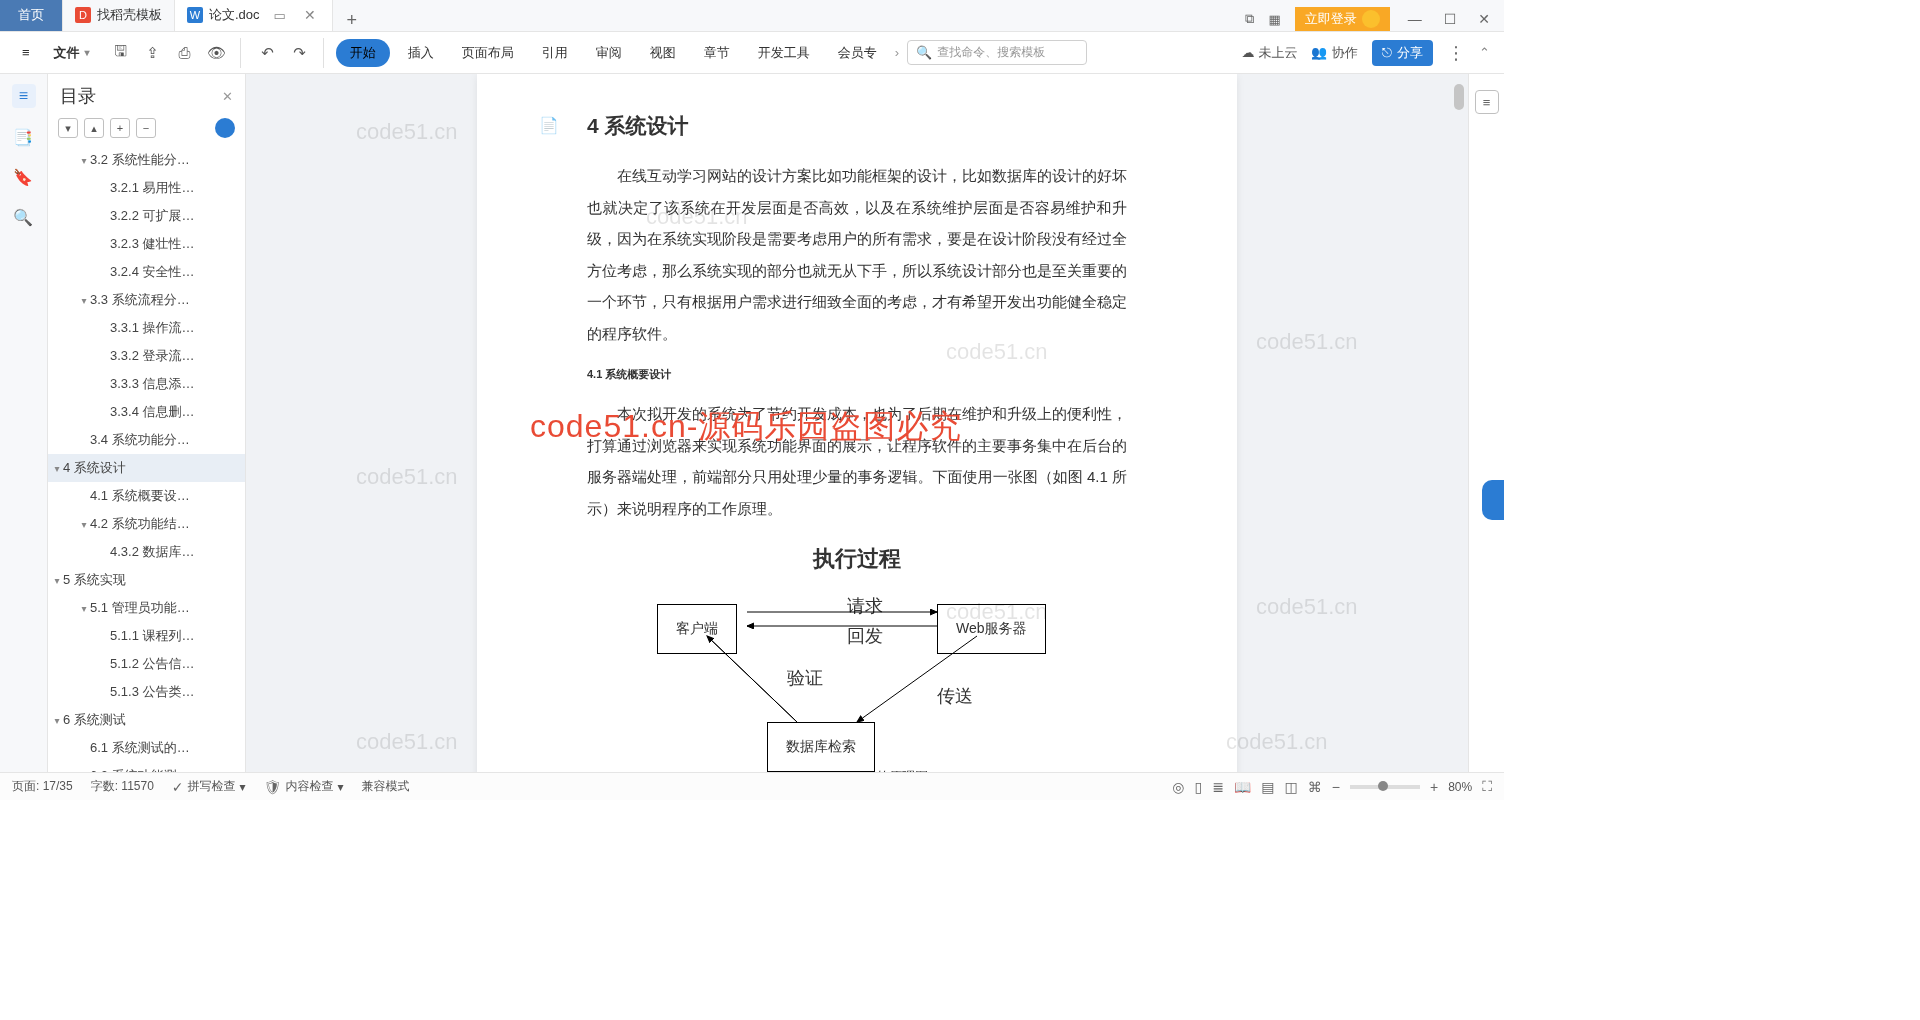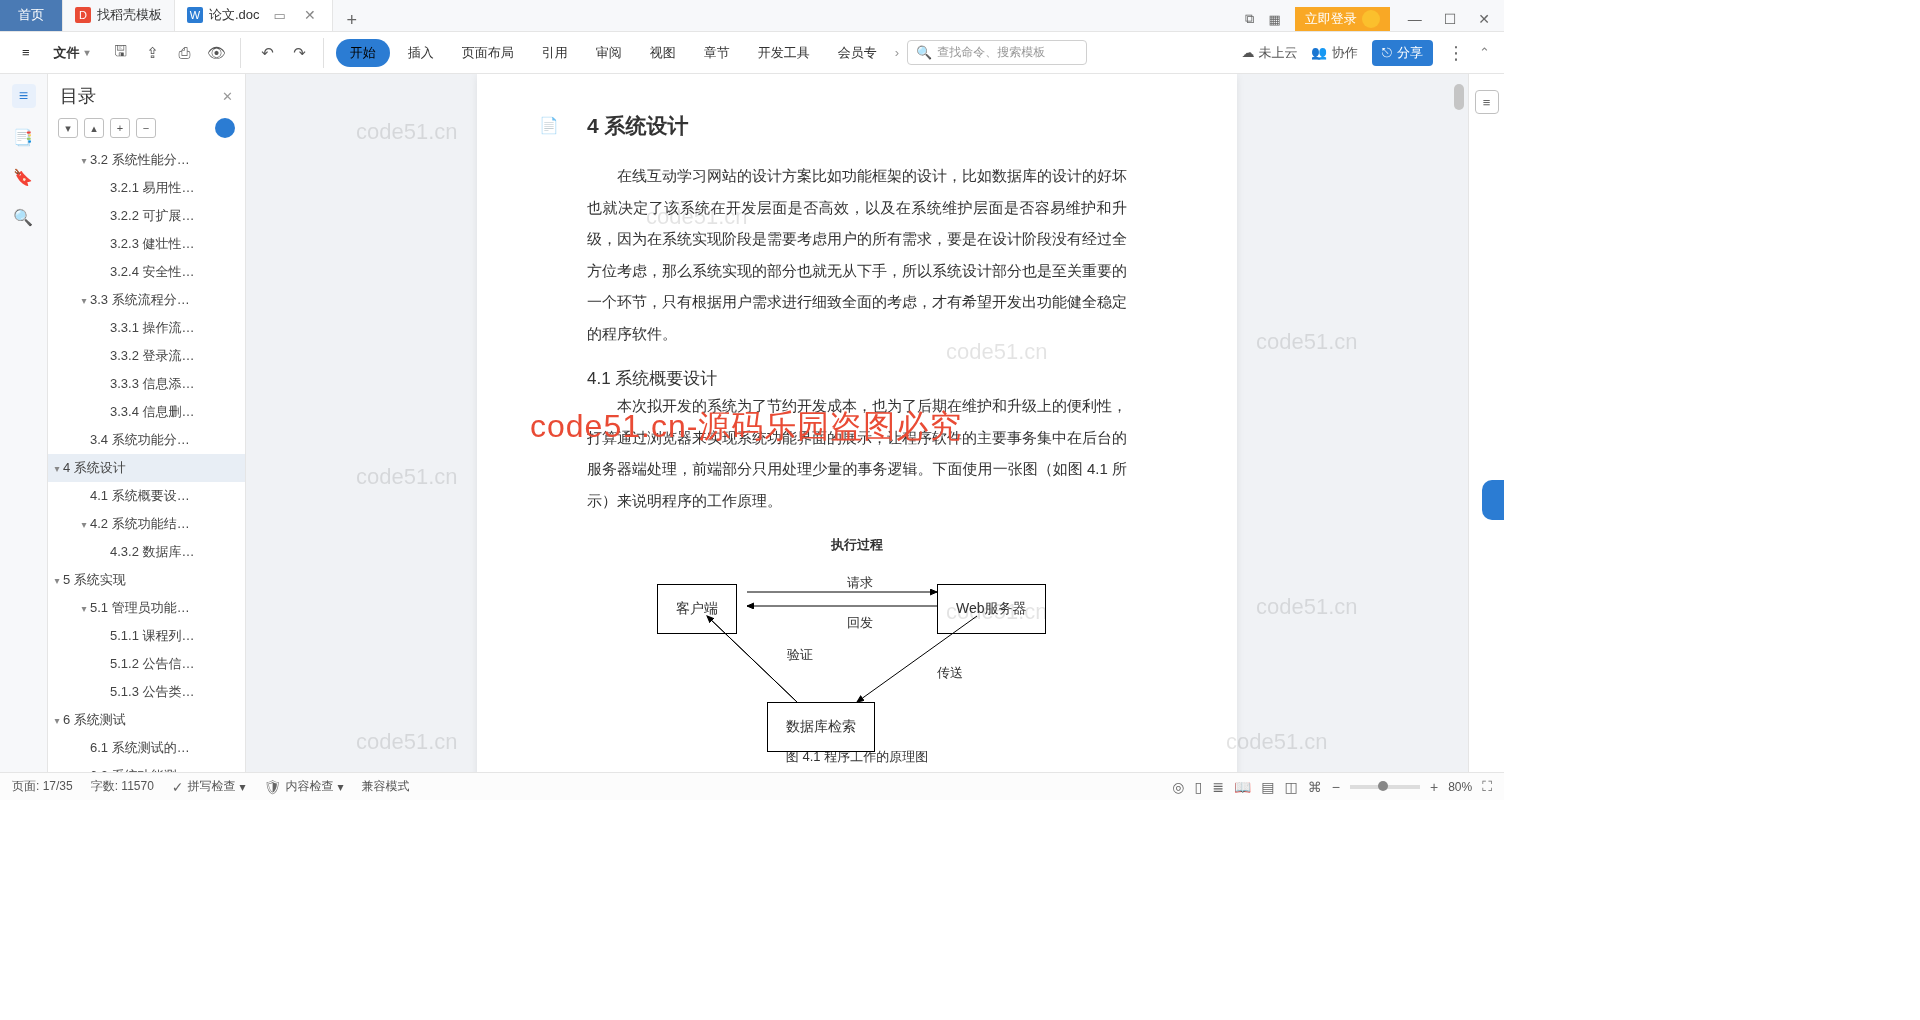--- a/index.html
+++ b/index.html
@@ -46,25 +46,25 @@
 .tree-item.selected{background:#e8eef5}
 .tree-item .chev{display:inline-block;width:12px;text-align:center;color:#888;font-size:10px}
 .lvl1{padding-left:3px}
 .lvl2{padding-left:30px}
 .lvl3{padding-left:50px}
 .doc-area{flex:1;background:#f0f2f5;position:relative;overflow:hidden}
 .paper{width:760px;background:#fff;margin:0 auto;padding:38px 110px 20px;min-height:100%;box-shadow:0 2px 8px rgba(0,0,0,.08);position:relative}
 .doc-icon{position:absolute;left:62px;top:42px;color:#7aa8d4;font-size:16px}
 .h1{font-size:21px;font-weight:700;margin-bottom:20px}
 .para{font-size:15px;line-height:2.1;text-align:justify;text-indent:2em;margin-bottom:18px}
-.h2{font-size:17px;font-weight:400;}
-.flow-title{text-align:center;font-size:13px;font-weight:700;margin:20px 0 10px}
+.h2{font-size:11px;font-weight:700;margin-bottom:16px}
+.flow-title{text-align:center;font-size:22px;font-weight:700;margin:20px 0 10px}
 .flowchart{position:relative;height:180px;width:440px;margin:0 auto}
 .fbox{position:absolute;border:1px solid #000;padding:15px 18px;font-size:14px;background:#fff;text-align:center}
-.flabel{position:absolute;font-size:13px}
+.flabel{position:absolute;font-size:18px}
 .fcap{text-align:center;font-size:13px;color:#333;margin-top:4px}
 .wm{position:absolute;color:rgba(0,0,0,.11);font-size:22px;pointer-events:none;font-family:Arial}
 .big-wm{position:absolute;color:#e94b35;font-size:32px;left:530px;top:405px;pointer-events:none;letter-spacing:1px}
 .right-bar{width:36px;border-left:1px solid #e5e5e5;display:flex;flex-direction:column;align-items:center;padding-top:16px}
 .rb-btn{width:24px;height:24px;border:1px solid #c0c0c0;border-radius:4px;display:flex;align-items:center;justify-content:center;color:#666;cursor:pointer}
 .blue-tag{position:absolute;right:0;top:480px;width:22px;height:40px;background:#2b7cd3;border-radius:10px 0 0 10px}
 .scroll-ind{position:absolute;right:4px;top:10px;width:10px;height:26px;background:#c5c5c5;border-radius:5px}
 .statusbar{height:28px;border-top:1px solid #e5e5e5;display:flex;align-items:center;padding:0 12px;gap:18px;font-size:12px;color:#555;background:#fcfcfc}
 .sb-item{display:flex;align-items:center;gap:4px;cursor:pointer}
 .sb-right{margin-left:auto;display:flex;align-items:center;gap:10px}
@@ -204,21 +204,21 @@
       <div class="h1">4  系统设计</div>
       <div class="para">在线互动学习网站的设计方案比如功能框架的设计，比如数据库的设计的好坏也就决定了该系统在开发层面是否高效，以及在系统维护层面是否容易维护和升级，因为在系统实现阶段是需要考虑用户的所有需求，要是在设计阶段没有经过全方位考虑，那么系统实现的部分也就无从下手，所以系统设计部分也是至关重要的一个环节，只有根据用户需求进行细致全面的考虑，才有希望开发出功能健全稳定的程序软件。</div>
       <div class="h2">4.1  系统概要设计</div>
       <div class="para">本次拟开发的系统为了节约开发成本，也为了后期在维护和升级上的便利性，打算通过浏览器来实现系统功能界面的展示，让程序软件的主要事务集中在后台的服务器端处理，前端部分只用处理少量的事务逻辑。下面使用一张图（如图 4.1 所示）来说明程序的工作原理。</div>
       <div class="flow-title">执行过程</div>
       <div class="flowchart">
         <div class="fbox" style="left:20px;top:20px">客户端</div>
         <div class="fbox" style="left:300px;top:20px">Web服务器</div>
         <div class="fbox" style="left:130px;top:138px">数据库检索</div>
         <span class="flabel" style="left:210px;top:10px">请求</span>
-        <span class="flabel" style="left:210px;top:50px">回发</span>
+        <span class="flabel" style="left:210px;top:40px">回发</span>
         <span class="flabel" style="left:150px;top:82px">验证</span>
         <span class="flabel" style="left:300px;top:100px">传送</span>
         <svg width="440" height="180" style="position:absolute;left:0;top:0">
           <line x1="110" y1="28" x2="300" y2="28" marker-end="url(#a)"></line>
           <line x1="300" y1="42" x2="110" y2="42" marker-end="url(#a)"></line>
           <line x1="70" y1="52" x2="160" y2="138"></line>
           <line x1="160" y1="138" x2="70" y2="52" marker-end="url(#a)"></line>
           <line x1="340" y1="52" x2="220" y2="138" marker-end="url(#a)"></line>
           <defs>
               <marker id="a" markerWidth="8" markerHeight="8" refX="7" refY="3" orient="auto">

